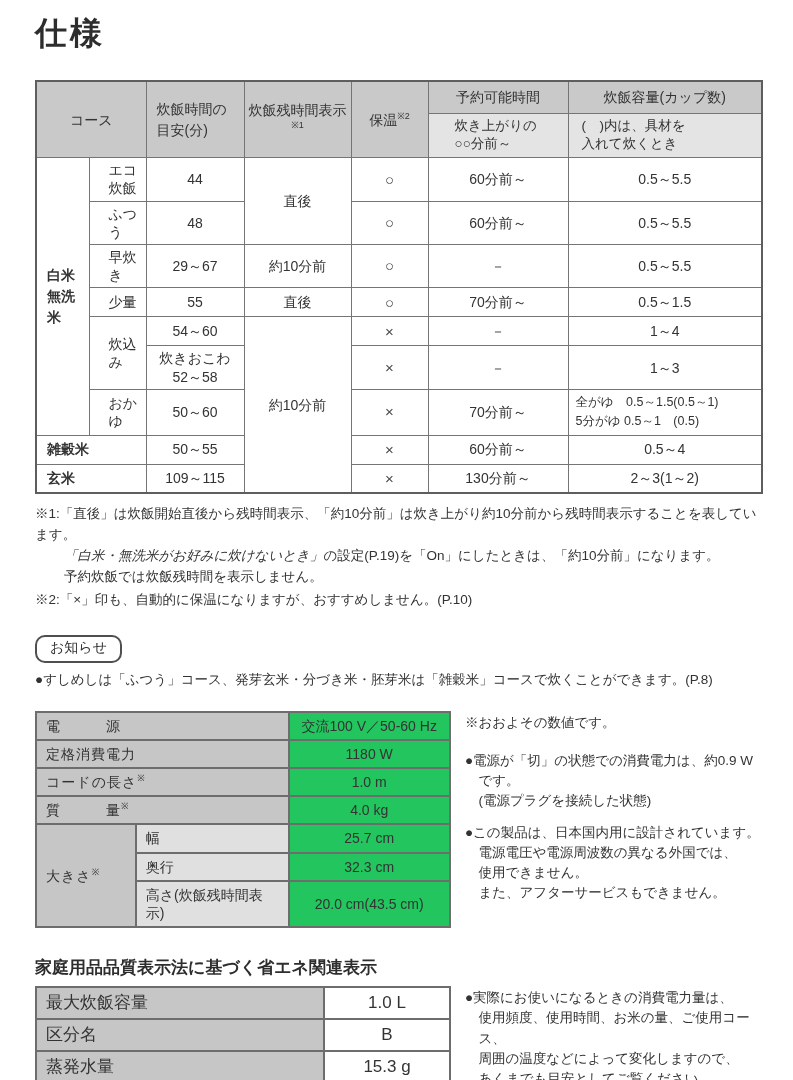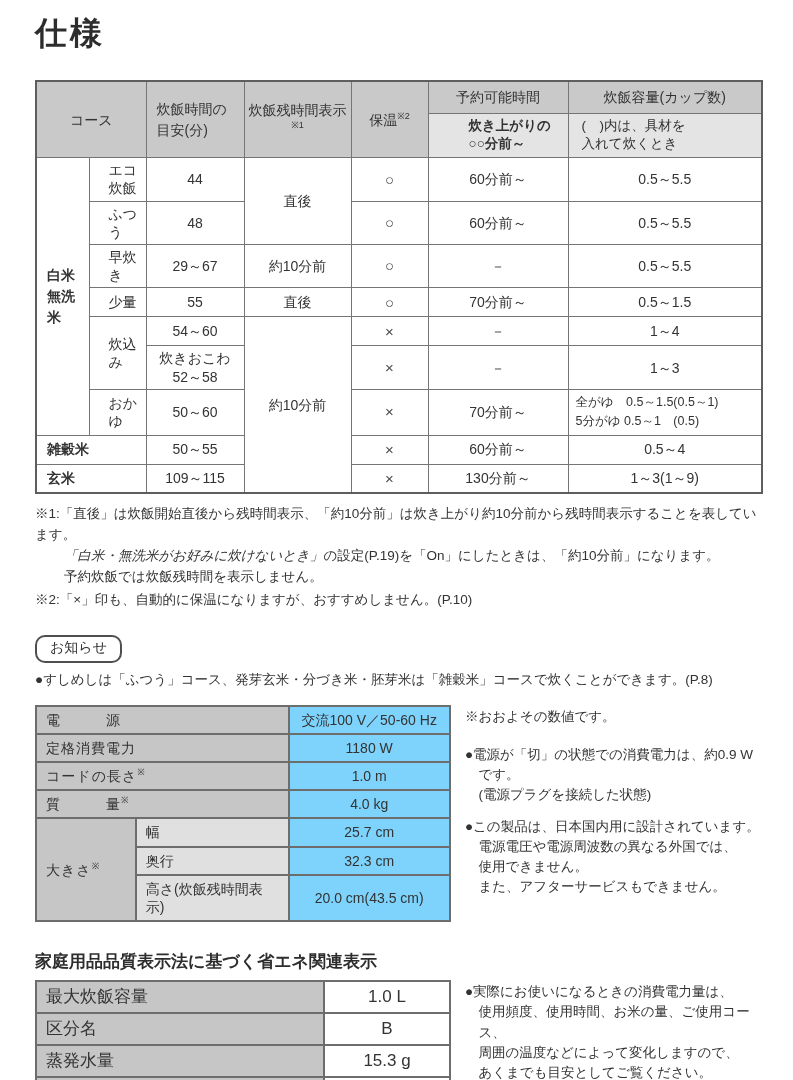--- a/index.html
+++ b/index.html
@@ -27,21 +27,21 @@
     border: 1px solid #757575;
     font-size: 14px; font-weight: normal;
     text-align: center; vertical-align: middle;
     padding: 3px 4px; line-height: 1.3;
   }
   .main-table thead th { background: #c9c9c9; height: 32px; }
   .main-table thead th.sub {
     background: #e4e4e4; height: 42px;
     text-align: left; font-size: 13.5px; line-height: 1.4;
   }
-  .main-table thead th.sub.reserve-sub { padding-left: 40px; font-weight: bold; }
+  .main-table thead th.sub.reserve-sub { padding-left: 26px; }
   .main-table thead th.sub.capacity-sub { padding-left: 13px; }
   .main-table thead th.lt { text-align: left; padding-left: 10px; line-height: 1.45; }
   .main-table tbody td { height: 29px; background: #fff; }
   .main-table td.tl { text-align: left; padding-left: 19px; }
   .main-table td.rice { font-weight: bold; text-align: left; padding-left: 10px; line-height: 1.5; }
   .main-table td.mark { font-size: 15px; color: #4a4a4a; }
   .main-table td.cap-small { font-size: 12.5px; text-align: left; padding-left: 7px; line-height: 1.55; }
   sup.fn { font-size: 9px; vertical-align: super; letter-spacing: 0; }
 
   
@@ -53,37 +53,37 @@
   
   .oshirase { margin-top: 24px; }
   .oshirase-label {
     display: inline-block; border: 2px solid #4f4f4f; border-radius: 10px;
     padding: 2px 13px 4px; font-size: 14px; color: #333;
   }
   .oshirase-text { margin-top: 8px; font-size: 13.5px; padding-left: 1em; text-indent: -1em; }
 
   
   .section { display: flex; gap: 14px; align-items: flex-start; }
-  .power-section { margin-top: 16px; }
+  .power-section { margin-top: 22px; }
   .side-notes { width: 306px; font-size: 13.5px; line-height: 1.5; padding-top: 2px; }
   .side-notes .approx { margin-bottom: 18px; }
   .side-notes .hang {
     padding-left: 1em; text-indent: -1em;
     white-space: pre-line; margin-bottom: 11px;
   }
 
   
   .spec2 { width: 424px; border: 2px solid #5e5e5e; }
   .spec2 th, .spec2 td {
     border: 2px solid #6d6d6d; font-size: 14px; font-weight: normal;
     vertical-align: middle; height: 27px; line-height: 1.3;
   }
   .spec2 .lbl { background: #c6c6c6; text-align: left; padding: 4px 9px; letter-spacing: 1px; }
   .spec2 .sublbl { background: #e0e0e0; text-align: left; padding: 4px 9px; }
-  .spec2 .val { background: #7dd3fc; text-align: center; padding: 0 6px; }
+  .spec2 .val { background: #22c55e; text-align: center; padding: 0 6px; }
 
   
   .energy-heading { margin-top: 28px; font-size: 17px; font-weight: bold; color: #2d2d2d; margin-bottom: 7px; }
   .spec3 { width: 424px; border: 2px solid #5e5e5e; }
   .spec3 td {
     border: 2px solid #6d6d6d; font-size: 17px;
     vertical-align: middle; height: 28px; line-height: 1.3;
   }
   .spec3 .lbl { background: #c6c6c6; text-align: left; padding: 4px 9px; }
   .spec3 .val { background: #fff; text-align: center; padding: 4px 6px; }
@@ -184,21 +184,21 @@
         <td>50～55</td>
         <td class="mark">×</td>
         <td>60分前～</td>
         <td>0.5～4</td>
       </tr>
       <tr>
         <td colspan="2" class="rice">玄米</td>
         <td>109～115</td>
         <td class="mark">×</td>
         <td>130分前～</td>
-        <td>1～3(1～9)</td>
+        <td>2～3(1～2)</td>
       </tr>
     </tbody>
   </table>
 
   <div class="table-notes">
     <div>※1:「直後」は炊飯開始直後から残時間表示、「約10分前」は炊き上がり約10分前から残時間表示することを表しています。</div>
     <div class="cont"><span class="it">「白米・無洗米がお好みに炊けないとき」</span><span>の設定(P.19)を「On」にしたときは、「約10分前」になります。</span></div>
     <div class="cont">予約炊飯では炊飯残時間を表示しません。</div>
     <div class="note2">※2:「×」印も、自動的に保温になりますが、おすすめしません。(P.10)</div>
   </div>

